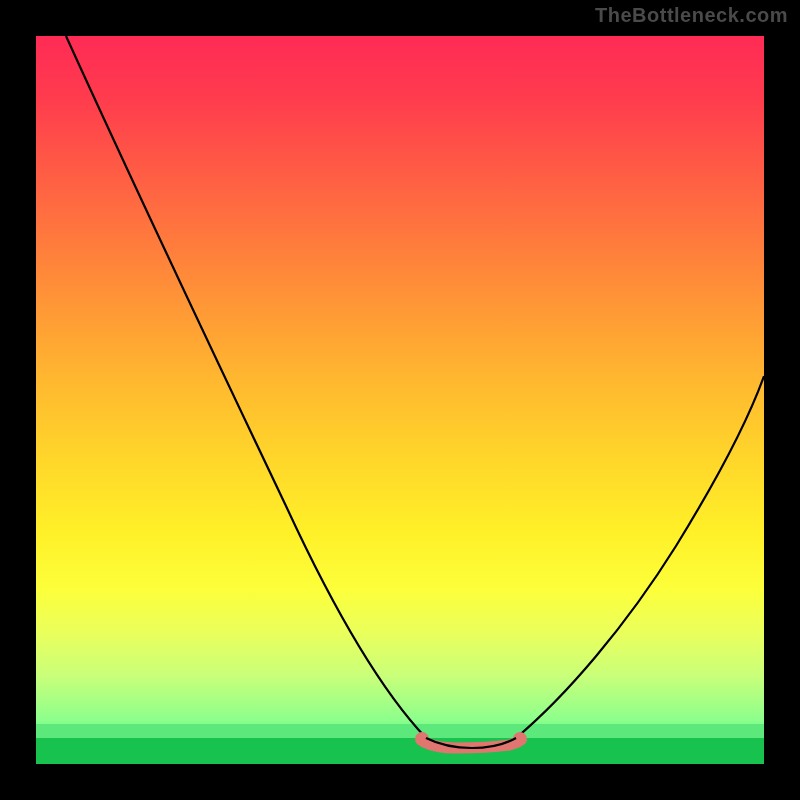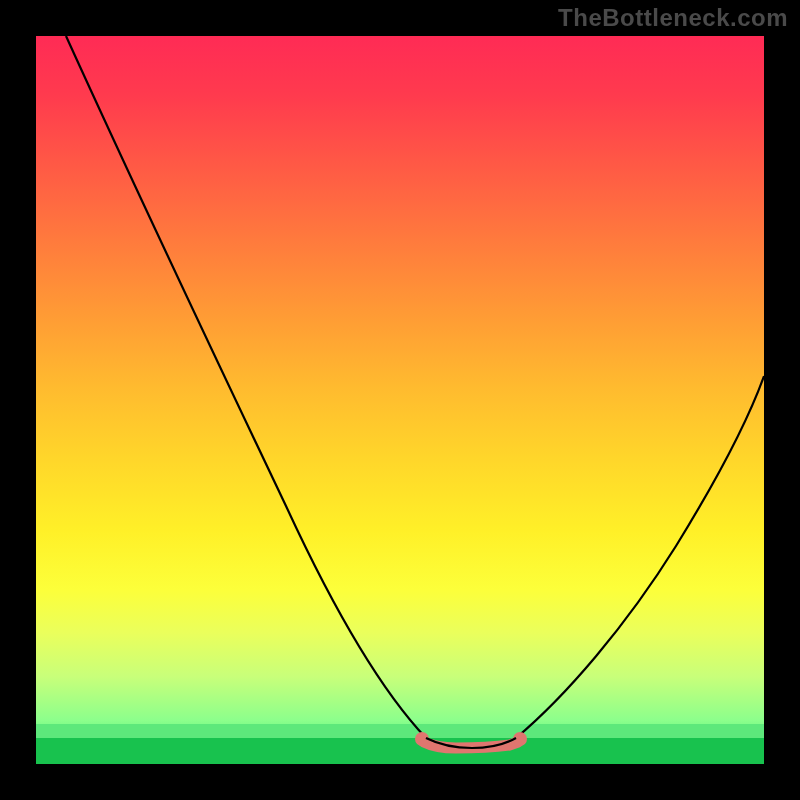--- a/index.html
+++ b/index.html
@@ -1,17 +1,17 @@
 <!DOCTYPE html>
 <html><head>
 <meta charset="utf-8">
 <style>
   html,body{margin:0;padding:0;width:800px;height:800px;background:#000;overflow:hidden;font-family:Arial,Helvetica,sans-serif}
   .frame{position:absolute;left:0;top:0;width:800px;height:800px;background:#000}
-  .watermark{position:absolute;right:12px;top:4px;color:#4a4a4a;font-size:24px;font-weight:600;letter-spacing:.5px;user-select:none}
+  .watermark{position:absolute;right:12px;top:4px;color:#4a4a4a;font-size:20px;font-weight:600;letter-spacing:.5px;user-select:none}
   .plot{position:absolute;left:36px;top:36px;width:728px;height:728px;overflow:hidden}
   .gradient{position:absolute;inset:0;
     background:linear-gradient(to bottom,
       #ff2b55 0%,
       #ff3a4e 8%,
       #ff5a45 18%,
       #ff7a3d 28%,
       #ff9a35 38%,
       #ffba2f 48%,
       #ffd62a 58%,

